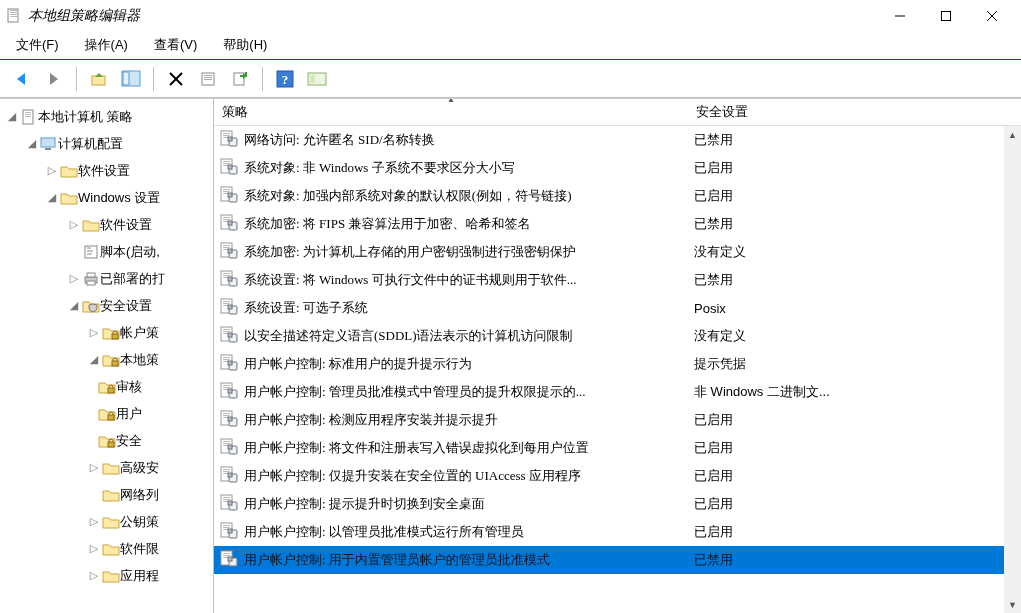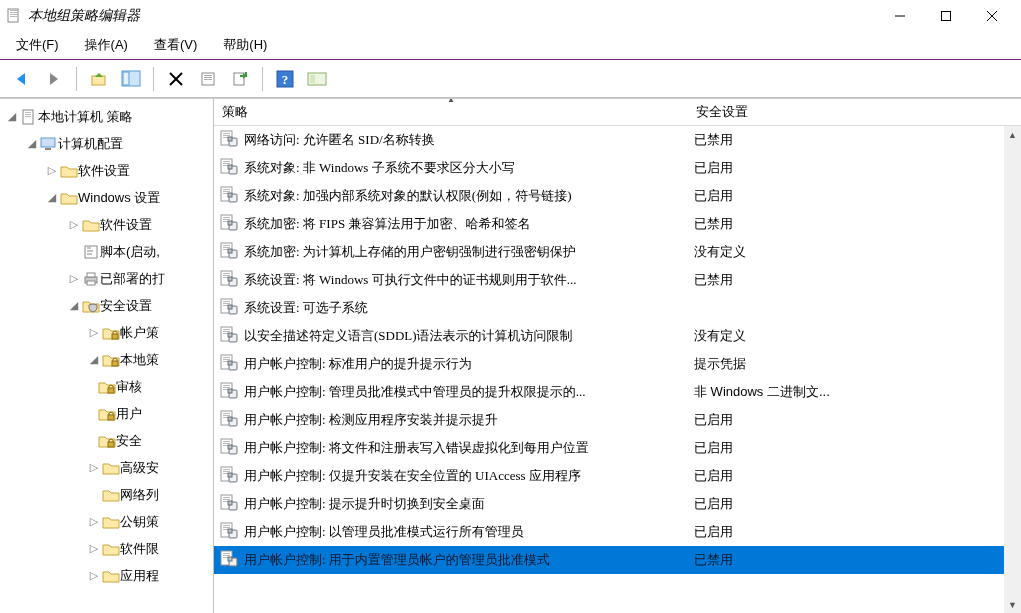--- a/index.html
+++ b/index.html
@@ -438,20 +438,23 @@
                 <rect x="1" y="2" width="11" height="14" fill="#fff" stroke="#999"></rect>
                 <rect x="3" y="4" width="7" height="1" fill="#bbb"></rect>
                 <rect x="3" y="6" width="7" height="1" fill="#bbb"></rect>
                 <rect x="3" y="8" width="7" height="1" fill="#bbb"></rect>
                 <rect x="9" y="9" width="8" height="8" rx="1" fill="#cfd5db" stroke="#7a828a"></rect>
                 <rect x="10" y="10" width="6" height="6" fill="#eef0f2"></rect>
                 <rect x="8" y="8" width="4" height="4" fill="#b8c0c8" stroke="#6a7179"></rect>
               </svg></span>
             <span>系统设置: 可选子系统</span>
           </div>
+          <div class="cell c2">
+            <span>Posix</span>
+          </div>
         </div>
         <div class="list-row">
           <div class="cell c1">
             <span><svg class="policy-icon" width="18" height="18">
                 <rect x="1" y="2" width="11" height="14" fill="#fff" stroke="#999"></rect>
                 <rect x="3" y="4" width="7" height="1" fill="#bbb"></rect>
                 <rect x="3" y="6" width="7" height="1" fill="#bbb"></rect>
                 <rect x="3" y="8" width="7" height="1" fill="#bbb"></rect>
                 <rect x="9" y="9" width="8" height="8" rx="1" fill="#cfd5db" stroke="#7a828a"></rect>
                 <rect x="10" y="10" width="6" height="6" fill="#eef0f2"></rect>

